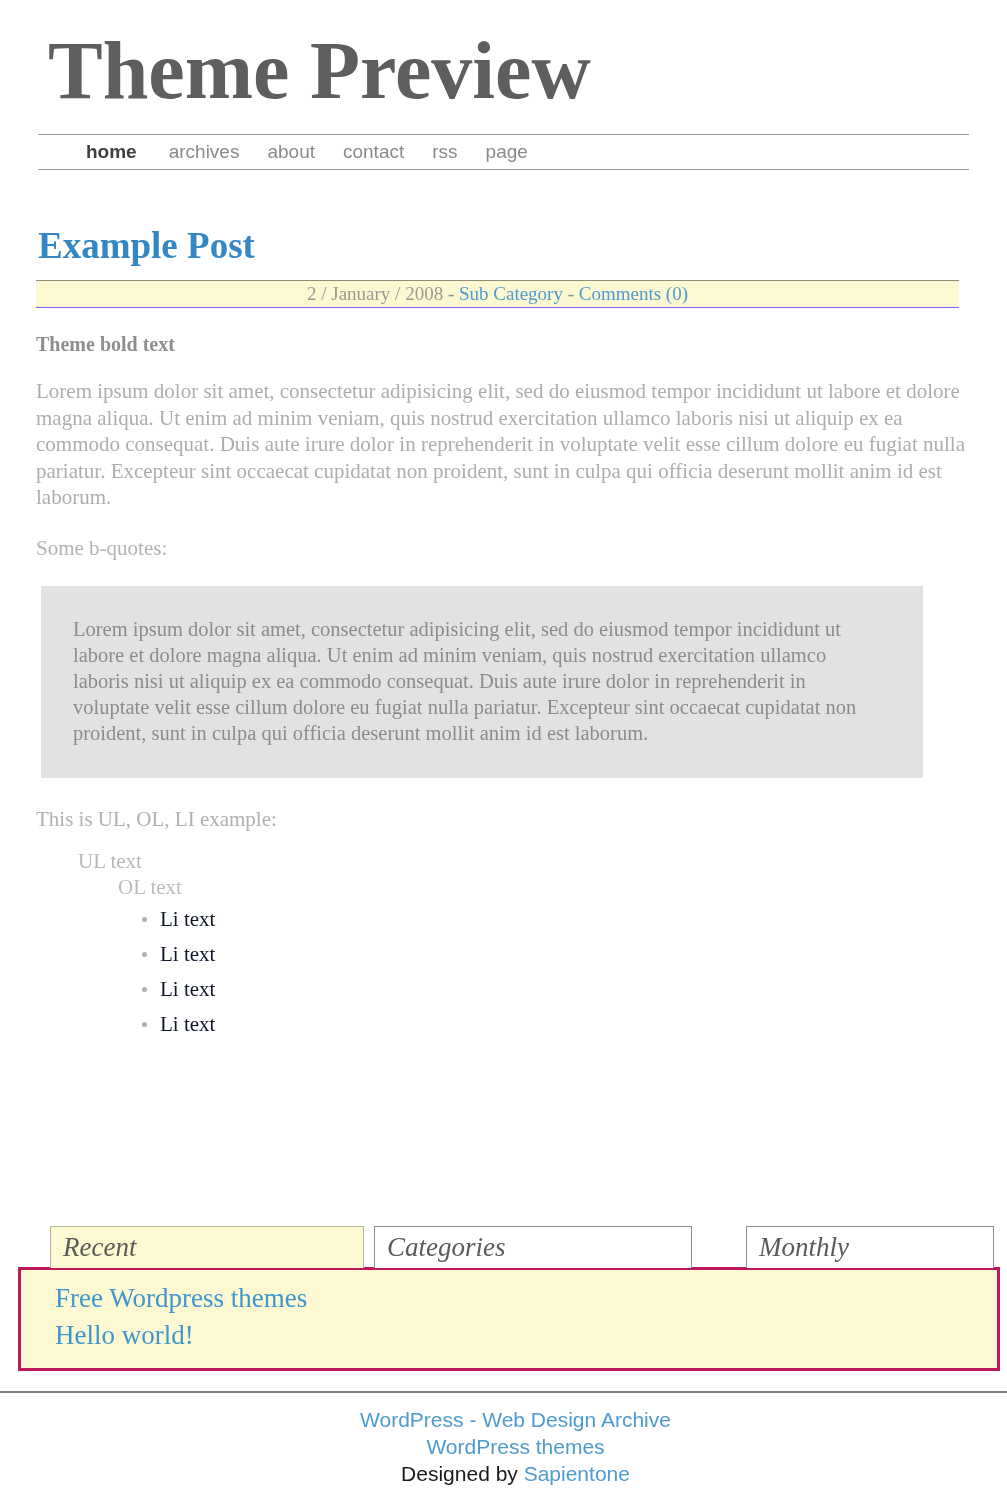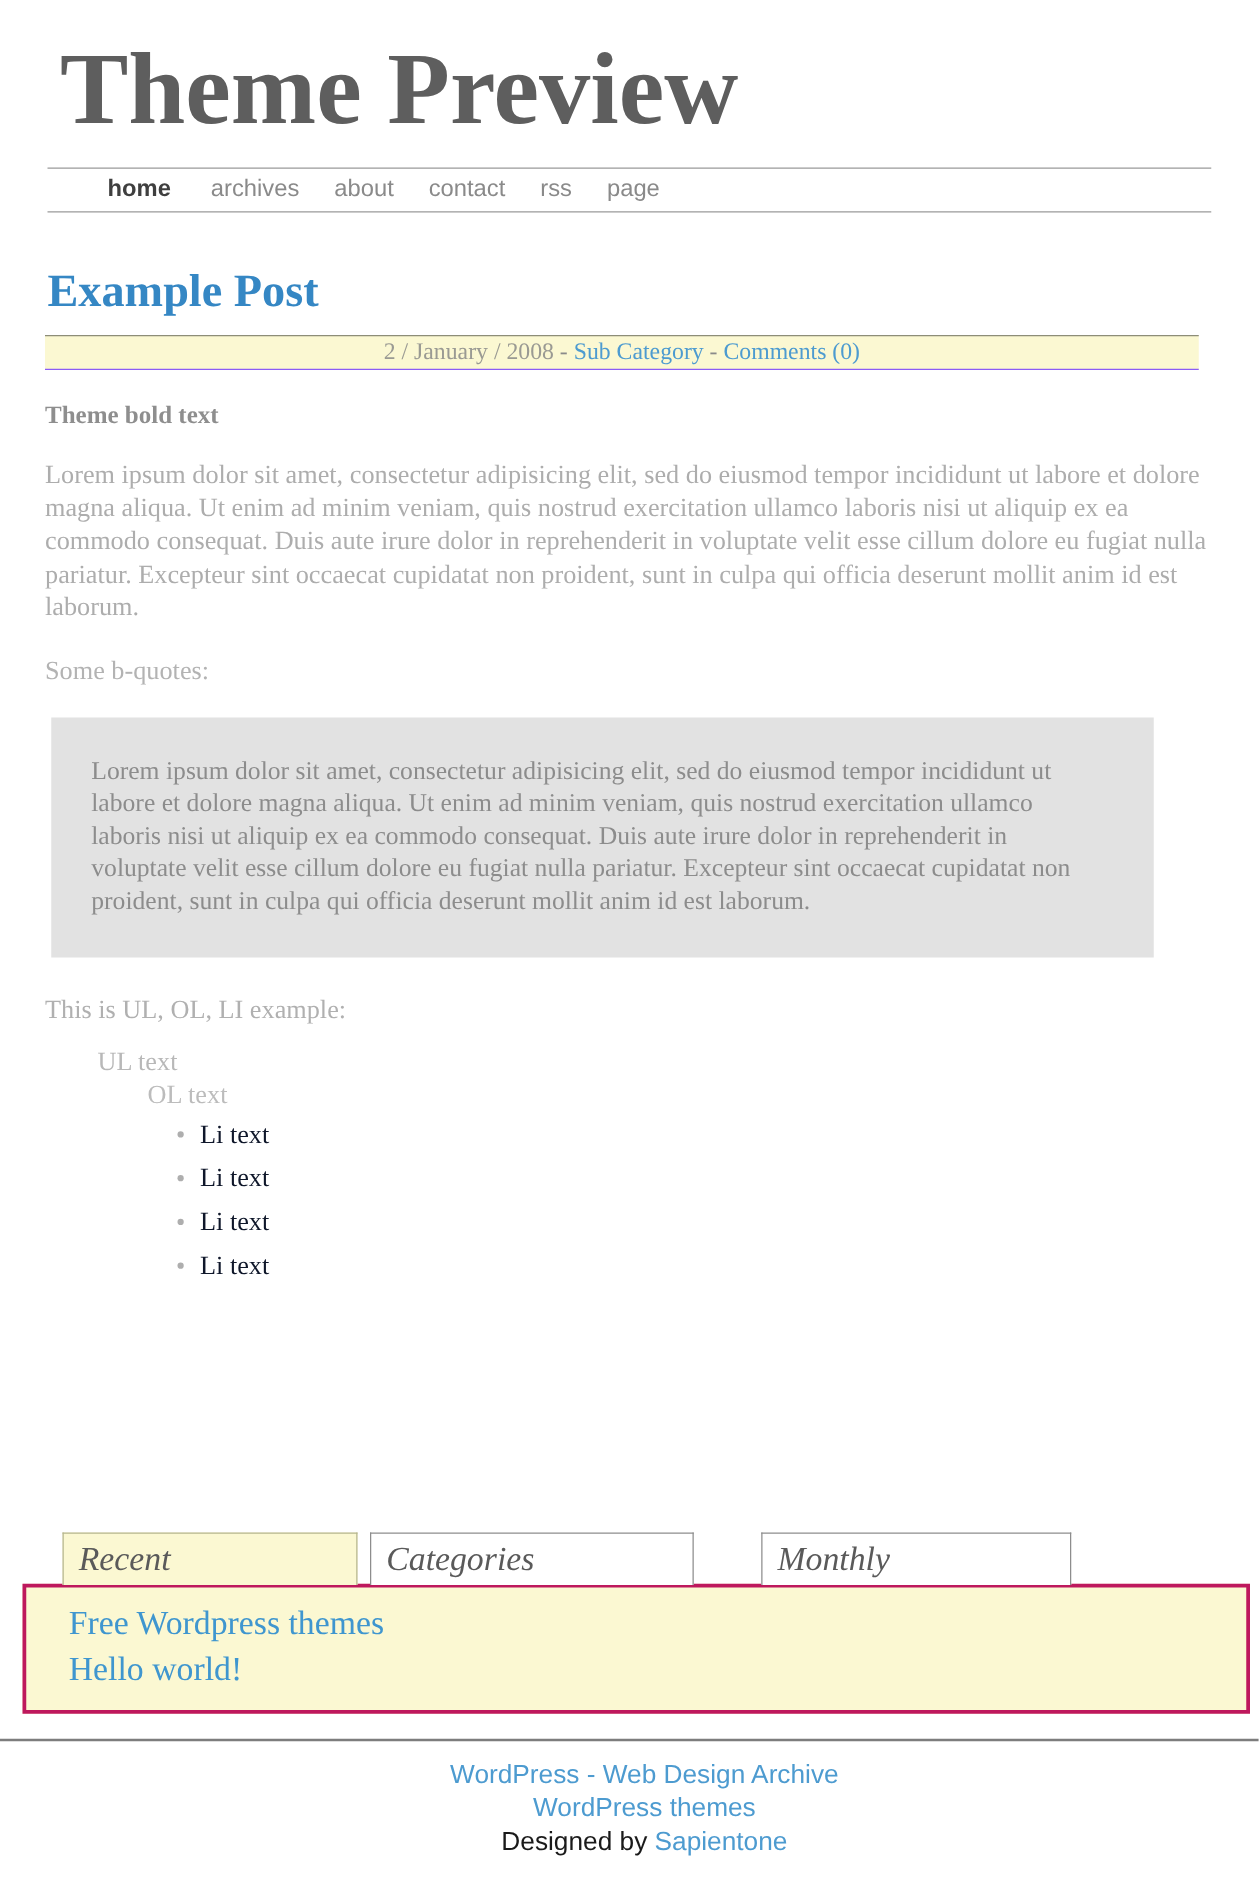--- a/index.html
+++ b/index.html
@@ -26,21 +26,21 @@
     font-size: 82px;
     line-height: 1.0;
     color: #5e5e5e;
     letter-spacing: 0px;
     margin: 0;
     padding: 0 0 0 10px;
   }
 
   
   #nav-wrap {
-    margin: 22px 38px 0 38px;
+    margin: 22px 38px 12px 38px;
     border-top: 1px solid #9a9a9a;
     border-bottom: 1px solid #9a9a9a;
     height: 34px;
   }
   #nav-list {
     list-style: none;
     margin: 0;
     padding: 0 0 0 48px;
     height: 34px;
     display: flex;
@@ -207,23 +207,23 @@
     font-size: 27px;
     color: #5a5a5a;
     text-decoration: none;
     background: #ffffff;
     border: 1px solid #8d8d8d;
     border-bottom: none;
   }
   .tab.active {
     background: #fbf8d2;
     border-color: #b5b58f;
-    width: 236px;
-  }
-  .tab.t-categories { width: 259px; }
+    width: 314px;
+  }
+  .tab.t-categories { width: 318px; }
   .tab.t-monthly { width: 248px; margin-left: 44px; }
 
   #tab-panel {
     box-sizing: border-box;
     margin: 0 7px 0 18px;
     background: #fbf8d2;
     border: 3px solid #be185d;
     padding: 10px 0 14px 34px;
     position: relative;
     top: -1px;

